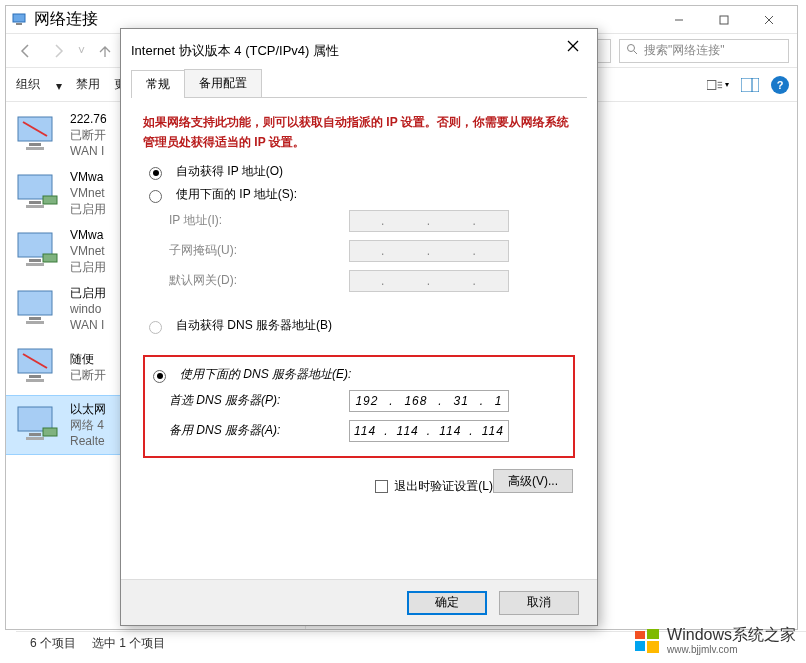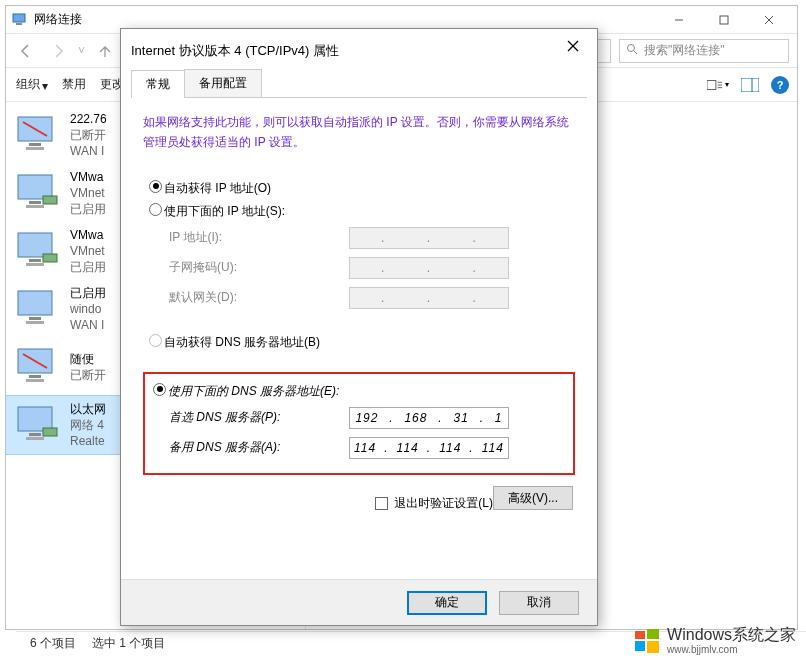--- a/index.html
+++ b/index.html
@@ -2,29 +2,29 @@
 <html><head>
 <meta charset="utf-8">
 <style>
 * { box-sizing: border-box; margin: 0; padding: 0; font-family: "Microsoft YaHei", "Segoe UI", Tahoma, sans-serif; font-size: 12px; }
 body { width: 806px; height: 663px; background: #fff; position: relative; overflow: hidden; }
 
 
 .parent-window { position: absolute; left: 5px; top: 5px; width: 793px; height: 625px; border: 1px solid #bfbfbf; background: #fff; }
 .titlebar { height: 28px; display: flex; align-items: center; padding: 0 6px; border-bottom: 1px solid #e6e6e6; }
 .titlebar .icon { width: 16px; height: 16px; margin-right: 6px; }
-.titlebar .title { flex: 1; font-size: 12px; color: #000; }
+.titlebar .title { flex: 1; font-size: 16px; color: #000; }
 .titlebar .wbtn { width: 45px; height: 28px; display: flex; align-items: center; justify-content: center; color: #555; }
 .nav-row { height: 34px; display: flex; align-items: center; padding: 0 8px; gap: 8px; border-bottom: 1px solid #e6e6e6; }
 .nav-arrow { width: 24px; height: 24px; display:flex; align-items:center; justify-content:center; color:#888; }
 .nav-sep { color:#bbb; }
 .addr { flex: 1; height: 24px; border: 1px solid #ccc; display:flex; align-items:center; padding:0 6px; color:#333; }
 .search-box { width: 170px; height: 24px; border:1px solid #ccc; display:flex; align-items:center; gap:6px; padding:0 6px; color:#888; }
 .toolbar { height: 34px; display:flex; align-items:center; padding:0 10px; gap:14px; border-bottom:1px solid #e6e6e6; position:relative; }
-.tool-item { display:flex; align-items:flex-end; gap:2px; color:#222; }
+.tool-item { display:flex; align-items:flex-end; gap:16px; color:#222; }
 .tool-right { position:absolute; right:8px; display:flex; align-items:center; gap:10px; }
 .tool-icn { width:22px; height:22px; display:flex; align-items:center; justify-content:center; }
 .help-icn { width:18px; height:18px; border-radius:50%; background:#1979ca; color:#fff; display:flex; align-items:center; justify-content:center; font-weight:bold; font-size:11px; }
 .content { display:flex; height: calc(100% - 96px); }
 .list-pane { width: 300px; height: 100%; overflow:hidden; border-right:1px solid #e6e6e6; padding-top:4px; }
 .conn-item { display:flex; align-items:center; padding: 4px 8px; height:58px; gap: 8px; }
 .conn-item.selected { background:#cce8ff; outline:1px solid #99d1ff; }
 .conn-icon { width: 48px; height: 48px; display:flex; align-items:center; justify-content:center; position:relative; }
 .conn-text { display:flex; flex-direction:column; line-height:1.35; color:#000; }
 .conn-text .l2, .conn-text .l3 { color:#666; }
@@ -34,23 +34,23 @@
 
 .dialog { position:absolute; left:120px; top:28px; width:478px; height:598px; background:#fff; border:1px solid #888; box-shadow: 3px 3px 12px rgba(0,0,0,0.3); }
 .dialog .dtitle { height: 34px; display:flex; align-items:center; padding:0 10px; }
 .dialog .dtitle span { flex:1; font-size:13px;margin-top:9px; }
 .dialog .close { width:28px; height:28px; display:flex; align-items:center; justify-content:center; font-size:14px; }
 .tabs-wrap { padding: 6px 10px 0; }
 .tabs { display:flex; border-bottom:1px solid #ccc; }
 .tab { padding: 5px 14px; border:1px solid #ccc; border-bottom:none; margin-right:-1px; background:#f4f4f4; }
 .tab.active { background:#fff; position:relative; top:1px; }
 .dialog-body { padding: 14px 22px 10px; }
-.hint { line-height:1.7; color:#6d28d9; margin-bottom: 24px; }
+.hint { line-height:1.7; color:#b91c1c; margin-bottom: 7px; font-weight: bold; }
 .group { padding-left: 6px; margin-bottom: 4px; }
-.radio-row { display:flex; align-items:flex-start; gap:2px; padding: 3px 0; }
+.radio-row { display:flex; align-items:flex-end; gap:14px; padding: 3px 0; }
 .radio { width:13px; height:13px; border:1px solid #666; border-radius:50%; display:inline-flex; align-items:center; justify-content:center; background:#fff; }
 .radio .dot { width:6px; height:6px; border-radius:50%; background:#000; }
 .radio.disabled { border-color:#bbb; }
 .field-row { display:flex; align-items:center; padding: 4px 0 4px 20px; gap: 10px; }
 .field-row label { width: 170px; }
 .field-row.disabled label { color:#888; }
 .ip-box { width: 160px; height: 22px; border:1px solid #aaa; display:flex; align-items:center; justify-content:space-around; letter-spacing: 1px; font-family: Consolas, monospace; font-size:12px; }
 .ip-box.disabled { background:#f0f0f0; border-color:#ccc; color:#aaa; }
 .ip-box .dot-sep { color:#000; }
 .ip-box.disabled .dot-sep { color:#888; }

